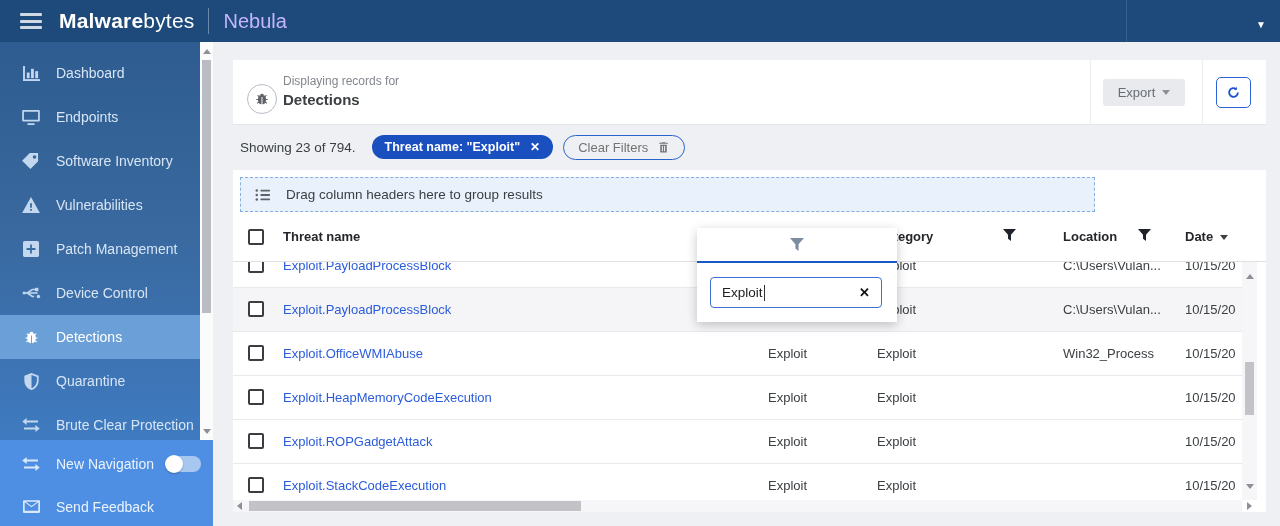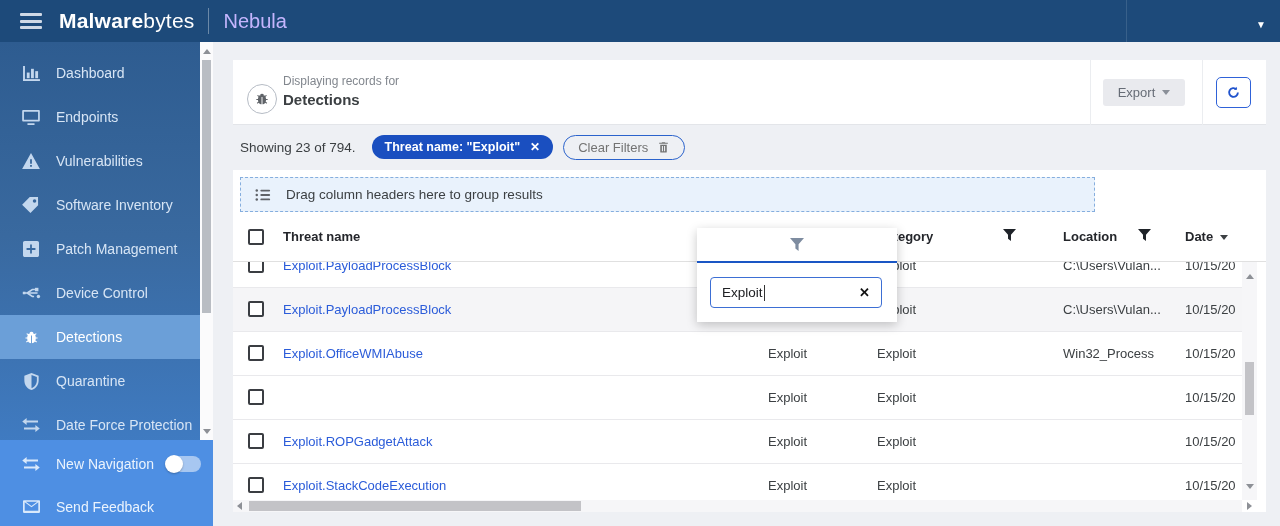--- a/index.html
+++ b/index.html
@@ -147,32 +147,32 @@
           <span class="icn">
             <svg width="18" height="15" viewBox="0 0 20 17" fill="currentColor">
               <path d="M1 0h18c.6 0 1 .4 1 1v11c0 .6-.4 1-1 1H1c-.6 0-1-.4-1-1V1C0 .4.4 0 1 0zm1 2v9h16V2H2zM6 15h8v2H6z"></path>
             </svg>
           </span>
           <span class="lbl">Endpoints</span>
         </div>
         <div class="side-item">
           <span class="icn">
             <svg width="18" height="16" viewBox="0 0 20 18" fill="currentColor">
+              <path d="M8.6 0 0 8.6 9.4 18 18 9.4 17.9.1 8.6 0zm5.4 2.5a2 2 0 1 1 0 4 2 2 0 0 1 0-4z"></path>
+            </svg>
+          </span>
+          <span class="lbl">Software Inventory</span>
+        </div>
+        <div class="side-item">
+          <span class="icn">
+            <svg width="18" height="16" viewBox="0 0 20 18" fill="currentColor">
               <path d="M10 0 0 18h20L10 0zm-1 7h2v5H9V7zm0 6.5h2v2H9v-2z"></path>
             </svg>
           </span>
           <span class="lbl">Vulnerabilities</span>
-        </div>
-        <div class="side-item">
-          <span class="icn">
-            <svg width="18" height="16" viewBox="0 0 20 18" fill="currentColor">
-              <path d="M8.6 0 0 8.6 9.4 18 18 9.4 17.9.1 8.6 0zm5.4 2.5a2 2 0 1 1 0 4 2 2 0 0 1 0-4z"></path>
-            </svg>
-          </span>
-          <span class="lbl">Software Inventory</span>
         </div>
         <div class="side-item">
           <span class="icn">
             <svg width="16" height="16" viewBox="0 0 18 18" fill="currentColor">
               <path d="M2 0h14c1.1 0 2 .9 2 2v14c0 1.1-.9 2-2 2H2c-1.1 0-2-.9-2-2V2C0 .9.9 0 2 0zm6 4v4H4v2h4v4h2v-4h4V8h-4V4H8z"></path>
             </svg>
           </span>
           <span class="lbl">Patch Management</span>
         </div>
         <div class="side-item">
@@ -203,21 +203,21 @@
             </svg>
           </span>
           <span class="lbl">Quarantine</span>
         </div>
         <div class="side-item">
           <span class="icn">
             <svg width="18" height="14" viewBox="0 0 20 16" fill="currentColor">
               <path d="M5 0 0 4l5 4V5.2h13V2.8H5V0zM15 8l5 4-5 4v-2.8H2v-2.4h13V8z"></path>
             </svg>
           </span>
-          <span class="lbl">Date Force Protection</span>
+          <span class="lbl">Brute Clear Protection</span>
         </div>
       </div>
   </div>
   <div class="side-scrollbar">
     <div class="sb-arrow" style="top:3px;">
         <div class="tri up"></div>
       </div>
     <div class="thumb"></div>
     <div class="sb-arrow" style="top:383px;">
         <div class="tri down"></div>
@@ -337,20 +337,21 @@
         <div class="grid-row">
           <div class="checkbox cell chk"></div>
           <span class="cell threat">Exploit.OfficeWMIAbuse</span>
           <span class="cell type">Exploit</span>
           <span class="cell cat">Exploit</span>
           <span class="cell loc">Win32_Process</span>
           <span class="cell date">10/15/20</span>
         </div>
         <div class="grid-row">
           <div class="checkbox cell chk"></div>
+          <span class="cell threat">Exploit.HeapMemoryCodeExecution</span>
           <span class="cell type">Exploit</span>
           <span class="cell cat">Exploit</span>
           <span class="cell loc"></span>
           <span class="cell date">10/15/20</span>
         </div>
         <div class="grid-row">
           <div class="checkbox cell chk"></div>
           <span class="cell threat">Exploit.ROPGadgetAttack</span>
           <span class="cell type">Exploit</span>
           <span class="cell cat">Exploit</span>

